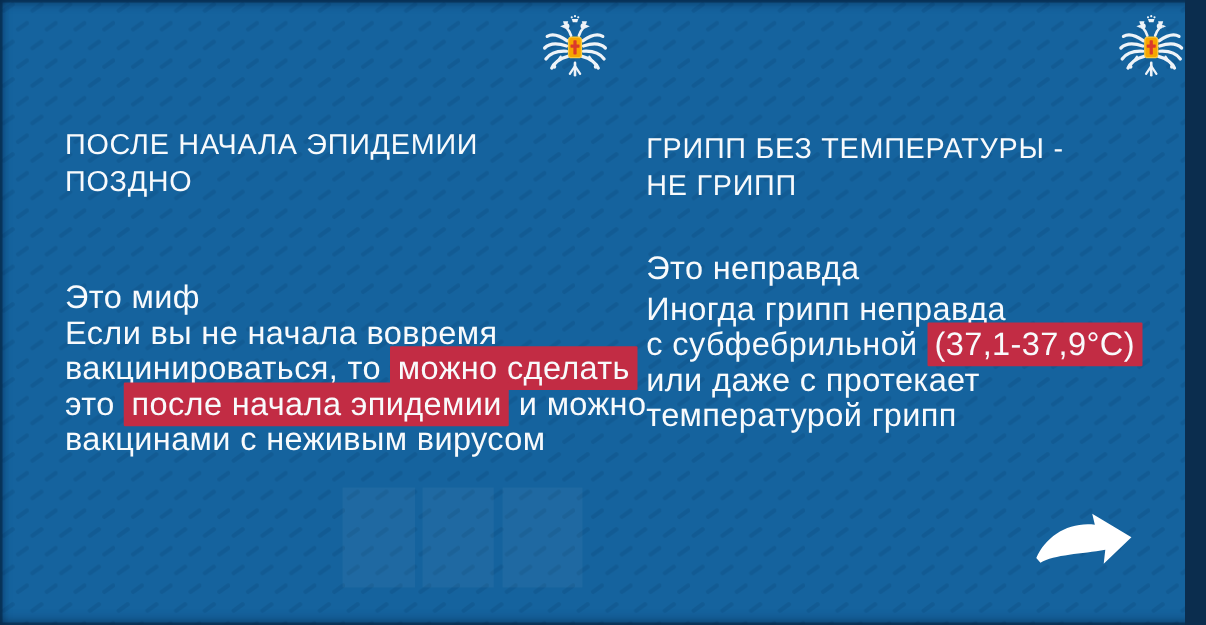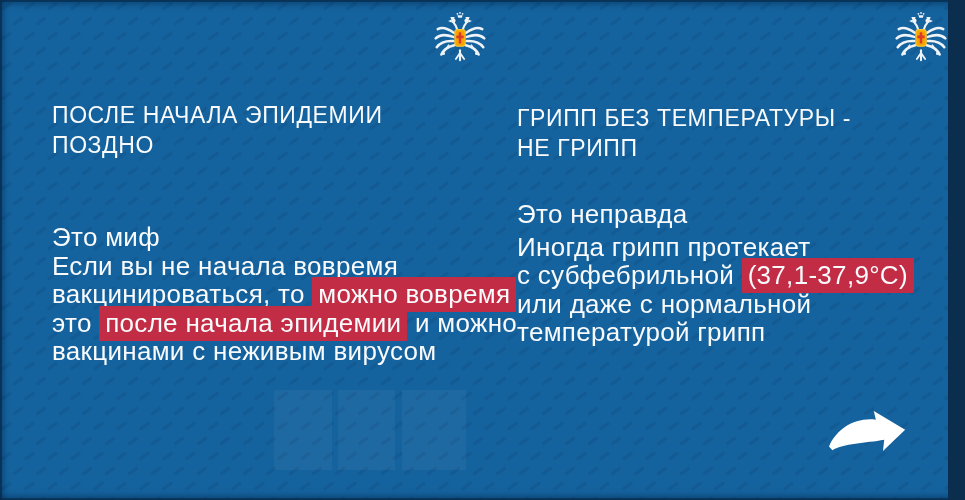--- a/index.html
+++ b/index.html
@@ -137,35 +137,35 @@
   </svg>
 
   <div class="title" style="left:52px;top:100px;">
     <div>ПОСЛЕ НАЧАЛА ЭПИДЕМИИ</div>
     <div>ПОЗДНО</div>
   </div>
 
   <div class="body-text" style="left:52px;top:223px;">
     <div><span>Это миф</span></div>
     <div><span>Если вы не начала вовремя</span></div>
-    <div><span>вакцинироваться, то </span><span class="hl">можно вовремя</span></div>
+    <div><span>вакцинироваться, то </span><span class="hl">можно сделать</span></div>
     <div><span>это </span><span class="hl">после начала эпидемии</span><span> и можно</span></div>
     <div><span>вакцинами с неживым вирусом</span></div>
   </div>
 
   <div class="title" style="left:517px;top:103px;">
     <div>ГРИПП БЕЗ ТЕМПЕРАТУРЫ -</div>
     <div>НЕ ГРИПП</div>
   </div>
 
   <div class="body-text" style="left:517px;top:200px;">
     <div><span>Это неправда</span></div>
-    <div class="gap-top"><span>Иногда грипп протекает</span></div>
+    <div class="gap-top"><span>Иногда грипп неправда</span></div>
     <div><span>с субфебрильной </span><span class="hl">(37,1-37,9°С)</span></div>
-    <div><span>или даже с нормальной</span></div>
+    <div><span>или даже с протекает</span></div>
     <div><span>температурой грипп</span></div>
   </div>
 
   <svg class="arrow" viewBox="0 0 100 55">
     <path fill="#FFFFFF" d="M4 46 C13 25 35 11 60 14 L57.5 3.5 L95 26 L68.5 51.5 L70 38 C48 42 21 42.5 8 50.5 Z"></path>
   </svg>
 
   <div class="vignette"></div>
 </div>
 

